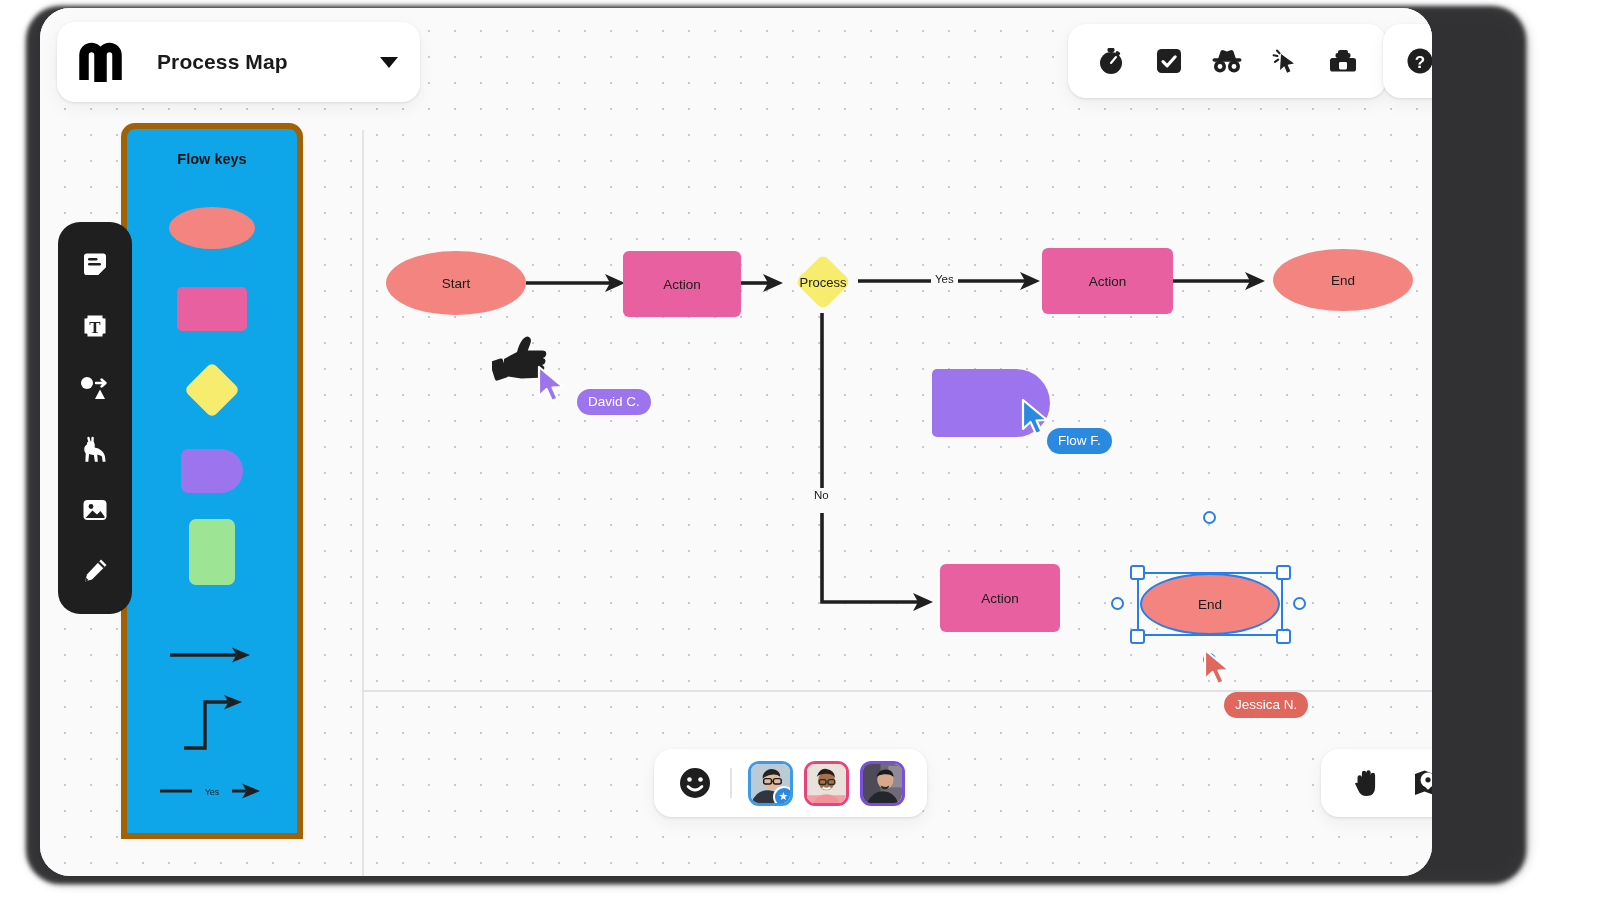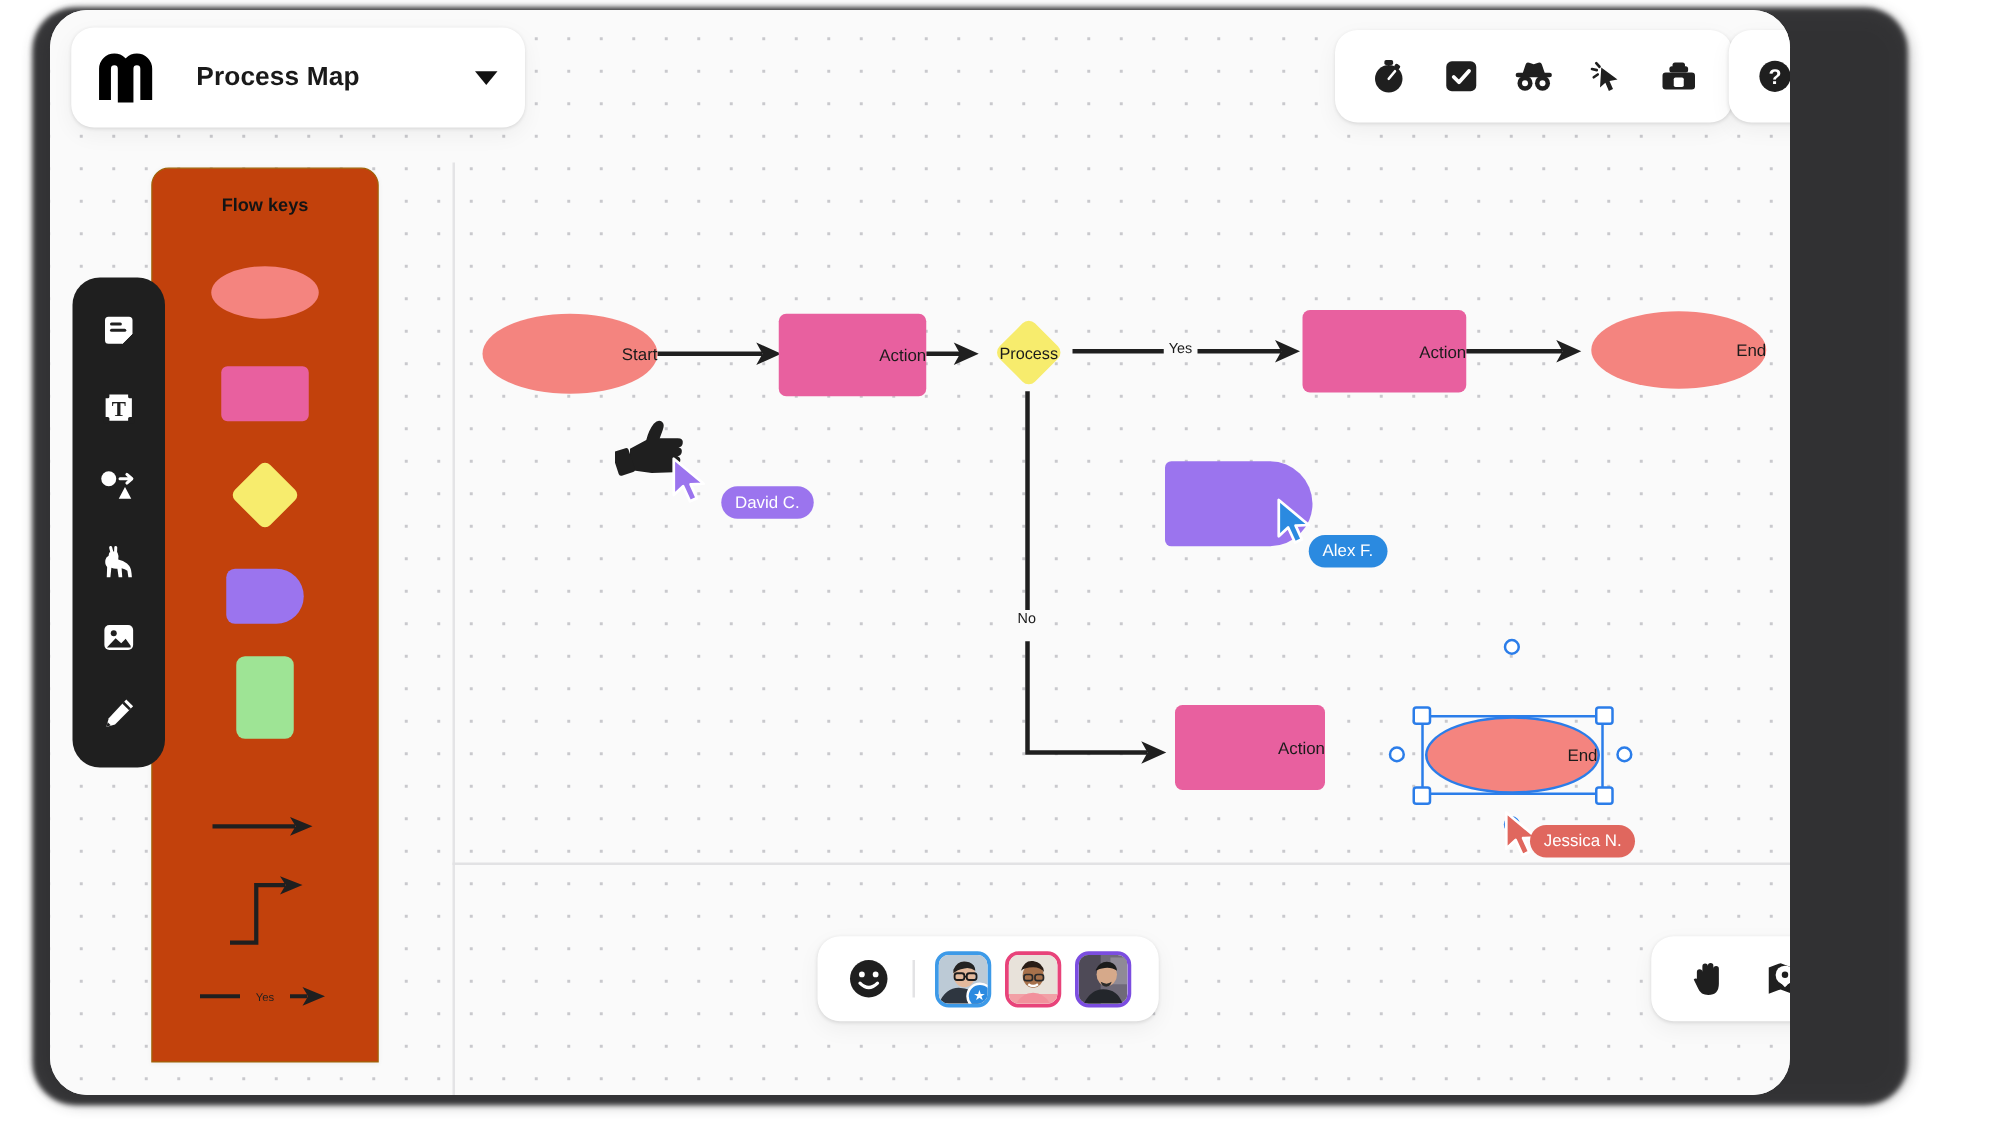--- a/index.html
+++ b/index.html
@@ -86,24 +86,24 @@
     background: #1f1f1f; border-radius: 22px;
     display: flex; flex-direction: column; align-items: center;
     justify-content: space-around; padding: 12px 0;
     z-index: 6;
   }
   .left-tools .tool { width: 36px; height: 36px; display: flex; align-items: center;
     justify-content: center; cursor: pointer; }
 
   
   .flowkeys {
-    position: absolute; left: 81px; top: 126px;
+    position: absolute; left: 81px; top: 115px;
     width: 182px; height: 716px;
-    background: #c2410c; border-radius: 14px 14px 0 0;
-    border: 1px solid #a16207;
+    background: #0ea5e9; border-radius: 14px 14px 0 0;
+    border: 6px solid #a16207;
     box-shadow: 0 1px 4px rgba(0,0,0,.05);
     z-index: 3;
   }
   .fk-title { text-align: center; margin-top: 22px; font-size: 14.5px;
     font-weight: 700; color: #141414; }
   .fk-shapes { position: relative; margin-top: 20px; }
   .fk-row { height: 81px; display: flex; align-items: center; justify-content: center; }
   .sh-ellipse { width: 86px; height: 42px; border-radius: 50%; background: #f4847f; }
   .sh-rect { width: 70px; height: 44px; border-radius: 5px; background: #e8609f; }
   .sh-diamond { width: 40px; height: 40px; border-radius: 6px; background: #f7ec6d;
@@ -122,21 +122,21 @@
     border-left: 2px solid #e4e4e6;
     z-index: 1;
   }
   .frame-divider {
     position: absolute; left: 322px; top: 682px; width: 1125px;
     height: 2px; background: #e2e2e4; z-index: 2;
   }
 
   
   .node { position: absolute; display: flex; align-items: center;
-    justify-content: flex-end; font-size: 13.5px; color: #1b1b1b; z-index: 4; }
+    justify-content: center; font-size: 13.5px; color: #1b1b1b; z-index: 4; }
   .n-ellipse { border-radius: 50%; background: #f4847f; }
   .n-rect { border-radius: 6px; background: #e8609f; }
   .n-diamond-wrap { position: absolute; z-index: 4; }
   .n-diamond {
     position: absolute; left: 0; top: 0; width: 100%; height: 100%;
     background: #f7ec6d; border-radius: 7px; transform: rotate(45deg);
   }
   .n-diamond-label {
     position: absolute; inset: 0; display: flex; align-items: center;
     justify-content: center; font-size: 13px; color: #1b1b1b; white-space: nowrap;
@@ -429,28 +429,28 @@
       <svg width="36" height="40" viewBox="0 0 36 40" style="position:absolute;left:44px;top:32px;">
         <path d="M3 2 L3 31 L10.5 24 L16 36 L21.5 33.5 L16.5 22.5 L27 22 Z" fill="#9b74ee" stroke="#fff" stroke-width="2.2" stroke-linejoin="round"></path>
       </svg>
       <div class="cursor-label" style="left:85px;top:56px;background:#9b74ee;">David C.</div>
     </div>
 
     <div class="cursor-grp" style="left:980px;top:390px;">
       <svg width="36" height="40" viewBox="0 0 36 40">
         <path d="M3 2 L3 31 L10.5 24 L16 36 L21.5 33.5 L16.5 22.5 L27 22 Z" fill="#2b8ae0" stroke="#fff" stroke-width="2.2" stroke-linejoin="round"></path>
       </svg>
-      <div class="cursor-label" style="left:27px;top:30px;background:#2b8ae0;">Alex F.</div>
+      <div class="cursor-label" style="left:27px;top:30px;background:#2b8ae0;">Flow F.</div>
     </div>
 
     <div class="cursor-grp" style="left:1162px;top:640px;">
       <svg width="36" height="42" viewBox="0 0 36 42">
         <path d="M3 2 L3 31 L10.5 24 L16 36 L21.5 33.5 L16.5 22.5 L27 22 Z" fill="#e0675e" stroke="#fff" stroke-width="2.2" stroke-linejoin="round"></path>
       </svg>
-      <div class="cursor-label" style="left:22px;top:12px;background:#e0675e;">Jessica N.</div>
+      <div class="cursor-label" style="left:22px;top:44px;background:#e0675e;">Jessica N.</div>
     </div>
 
     <div class="bottom-bar">
       <div class="tool" style="width:38px;height:38px;display:flex;align-items:center;justify-content:center;">
         <svg width="36" height="36" viewBox="0 0 36 36">
           <circle cx="18" cy="18" r="15" fill="#1f1f1f"></circle>
           <circle cx="12.5" cy="14.5" r="2.3" fill="#fff"></circle>
           <circle cx="23.5" cy="14.5" r="2.3" fill="#fff"></circle>
           <path d="M11 21.5 q7 7 14 0" stroke="#fff" stroke-width="2.6" fill="none" stroke-linecap="round"></path>
         </svg>

